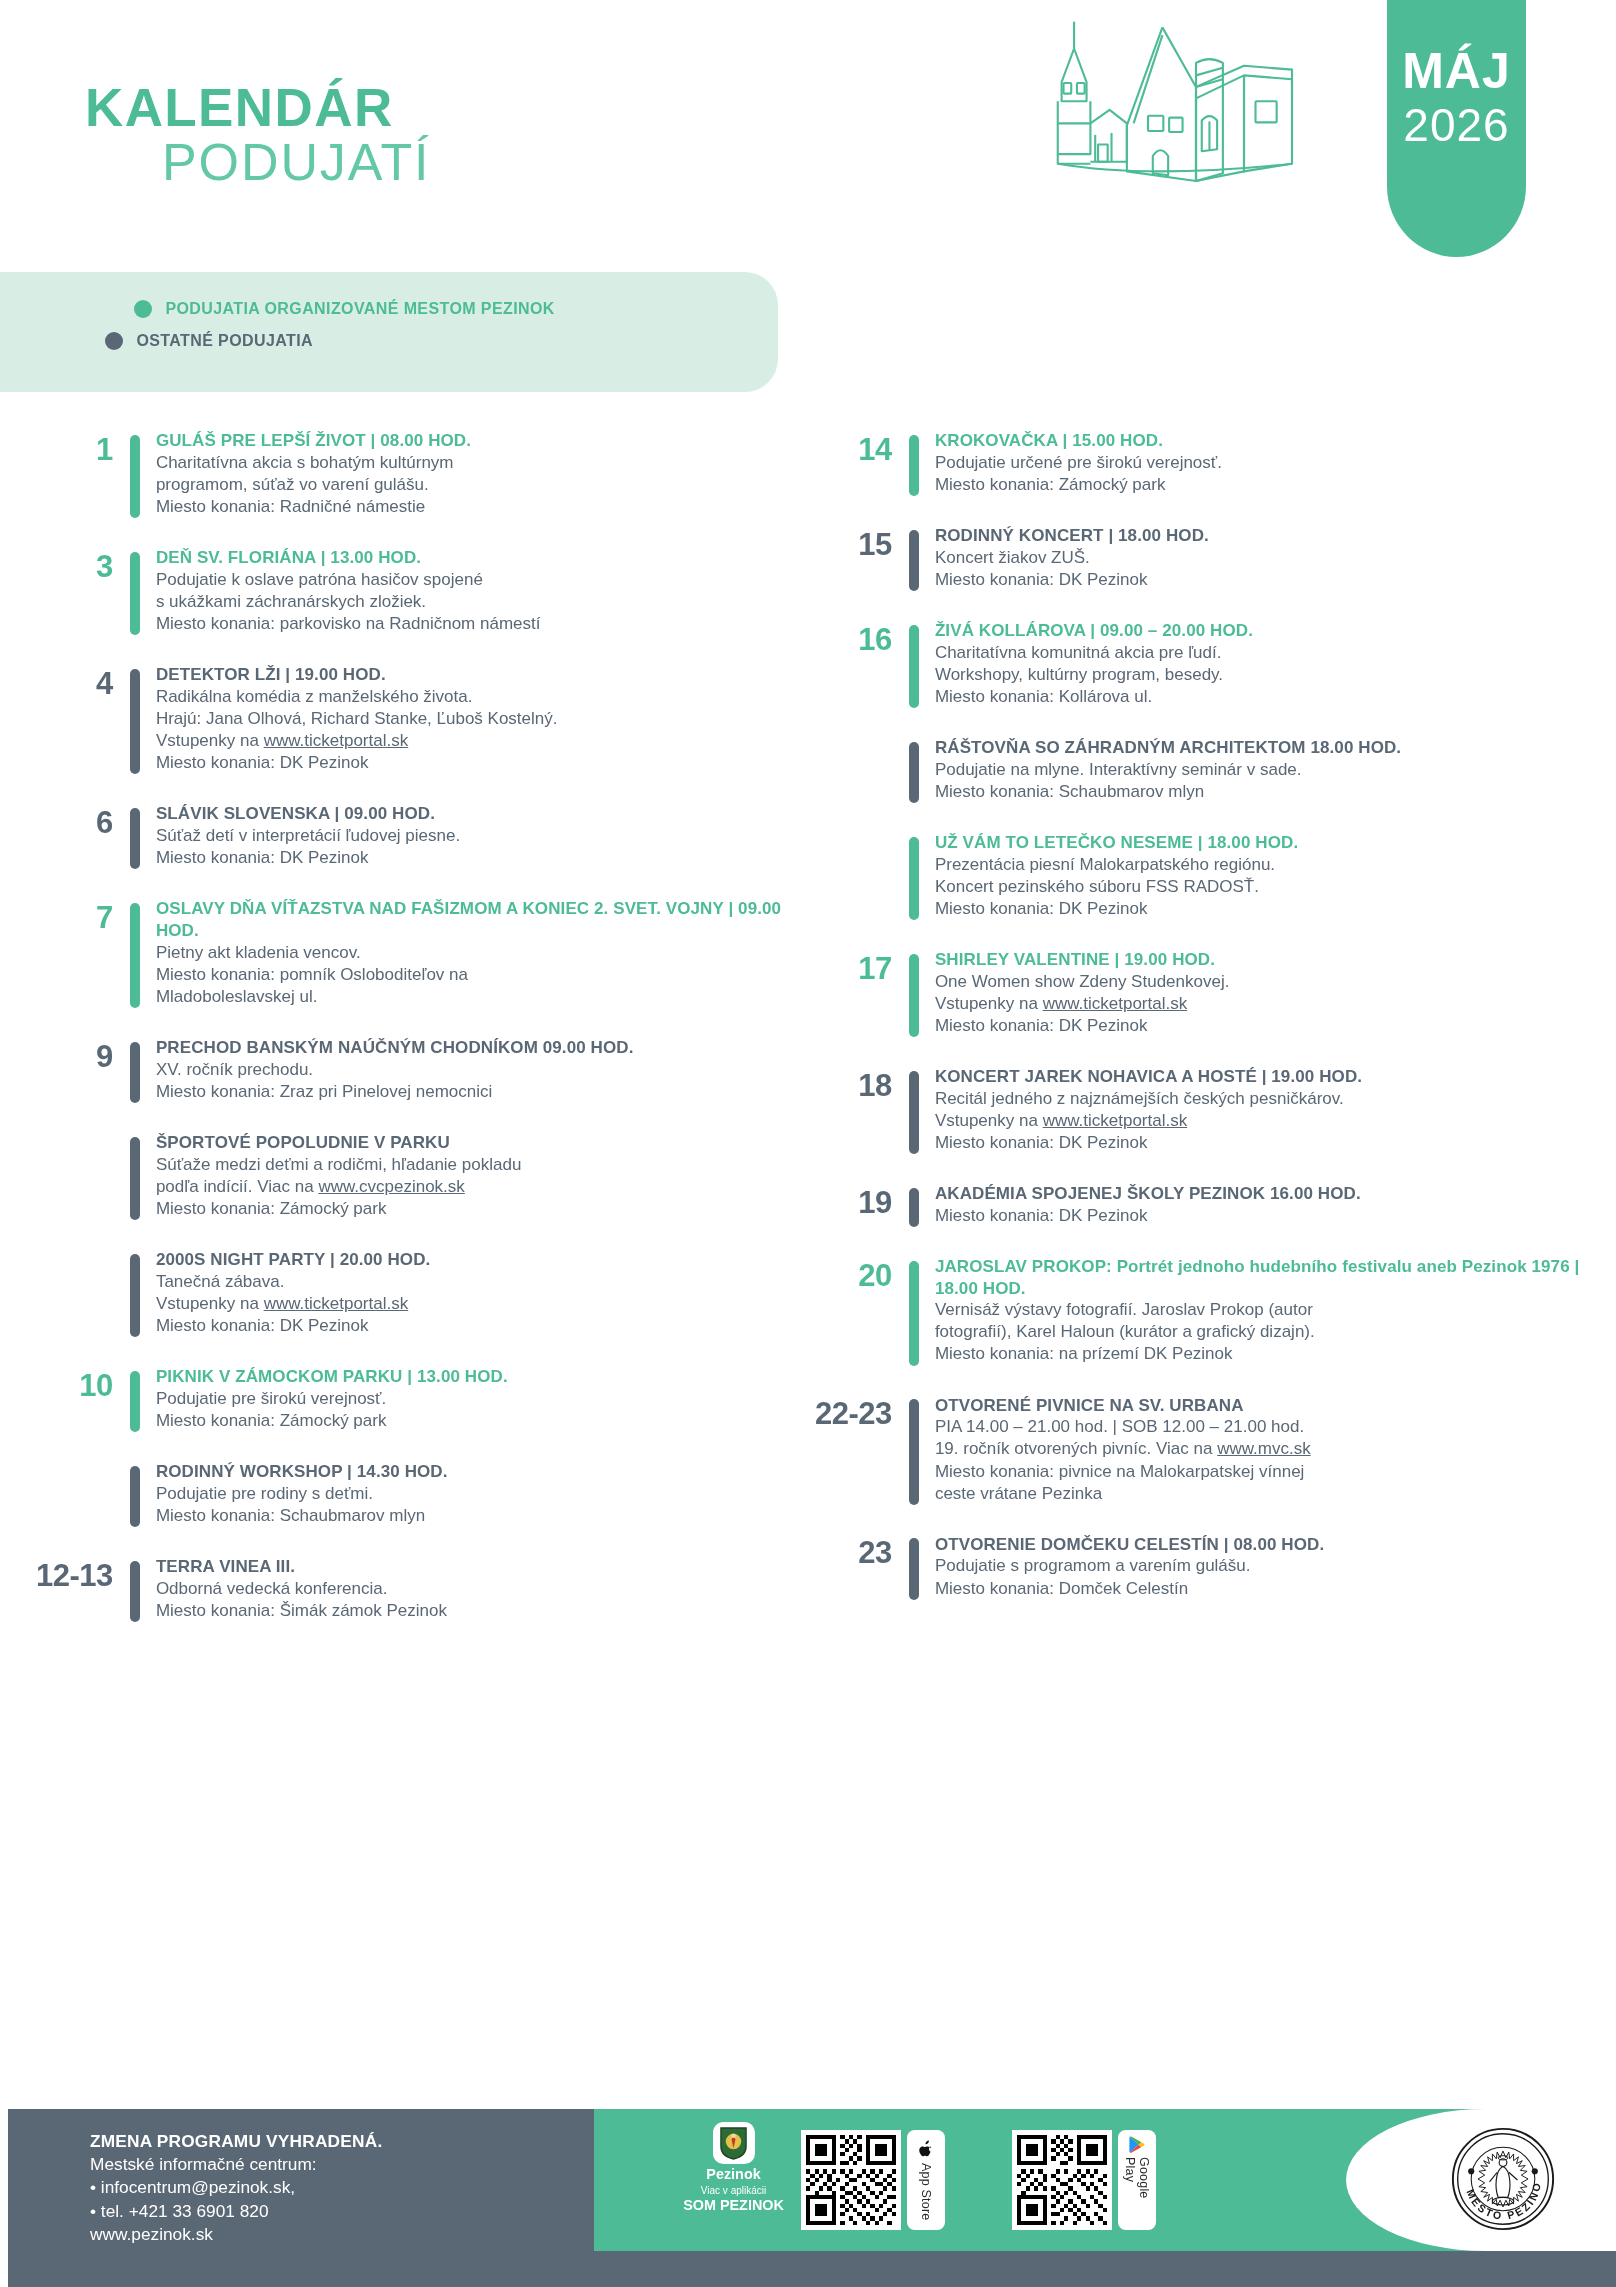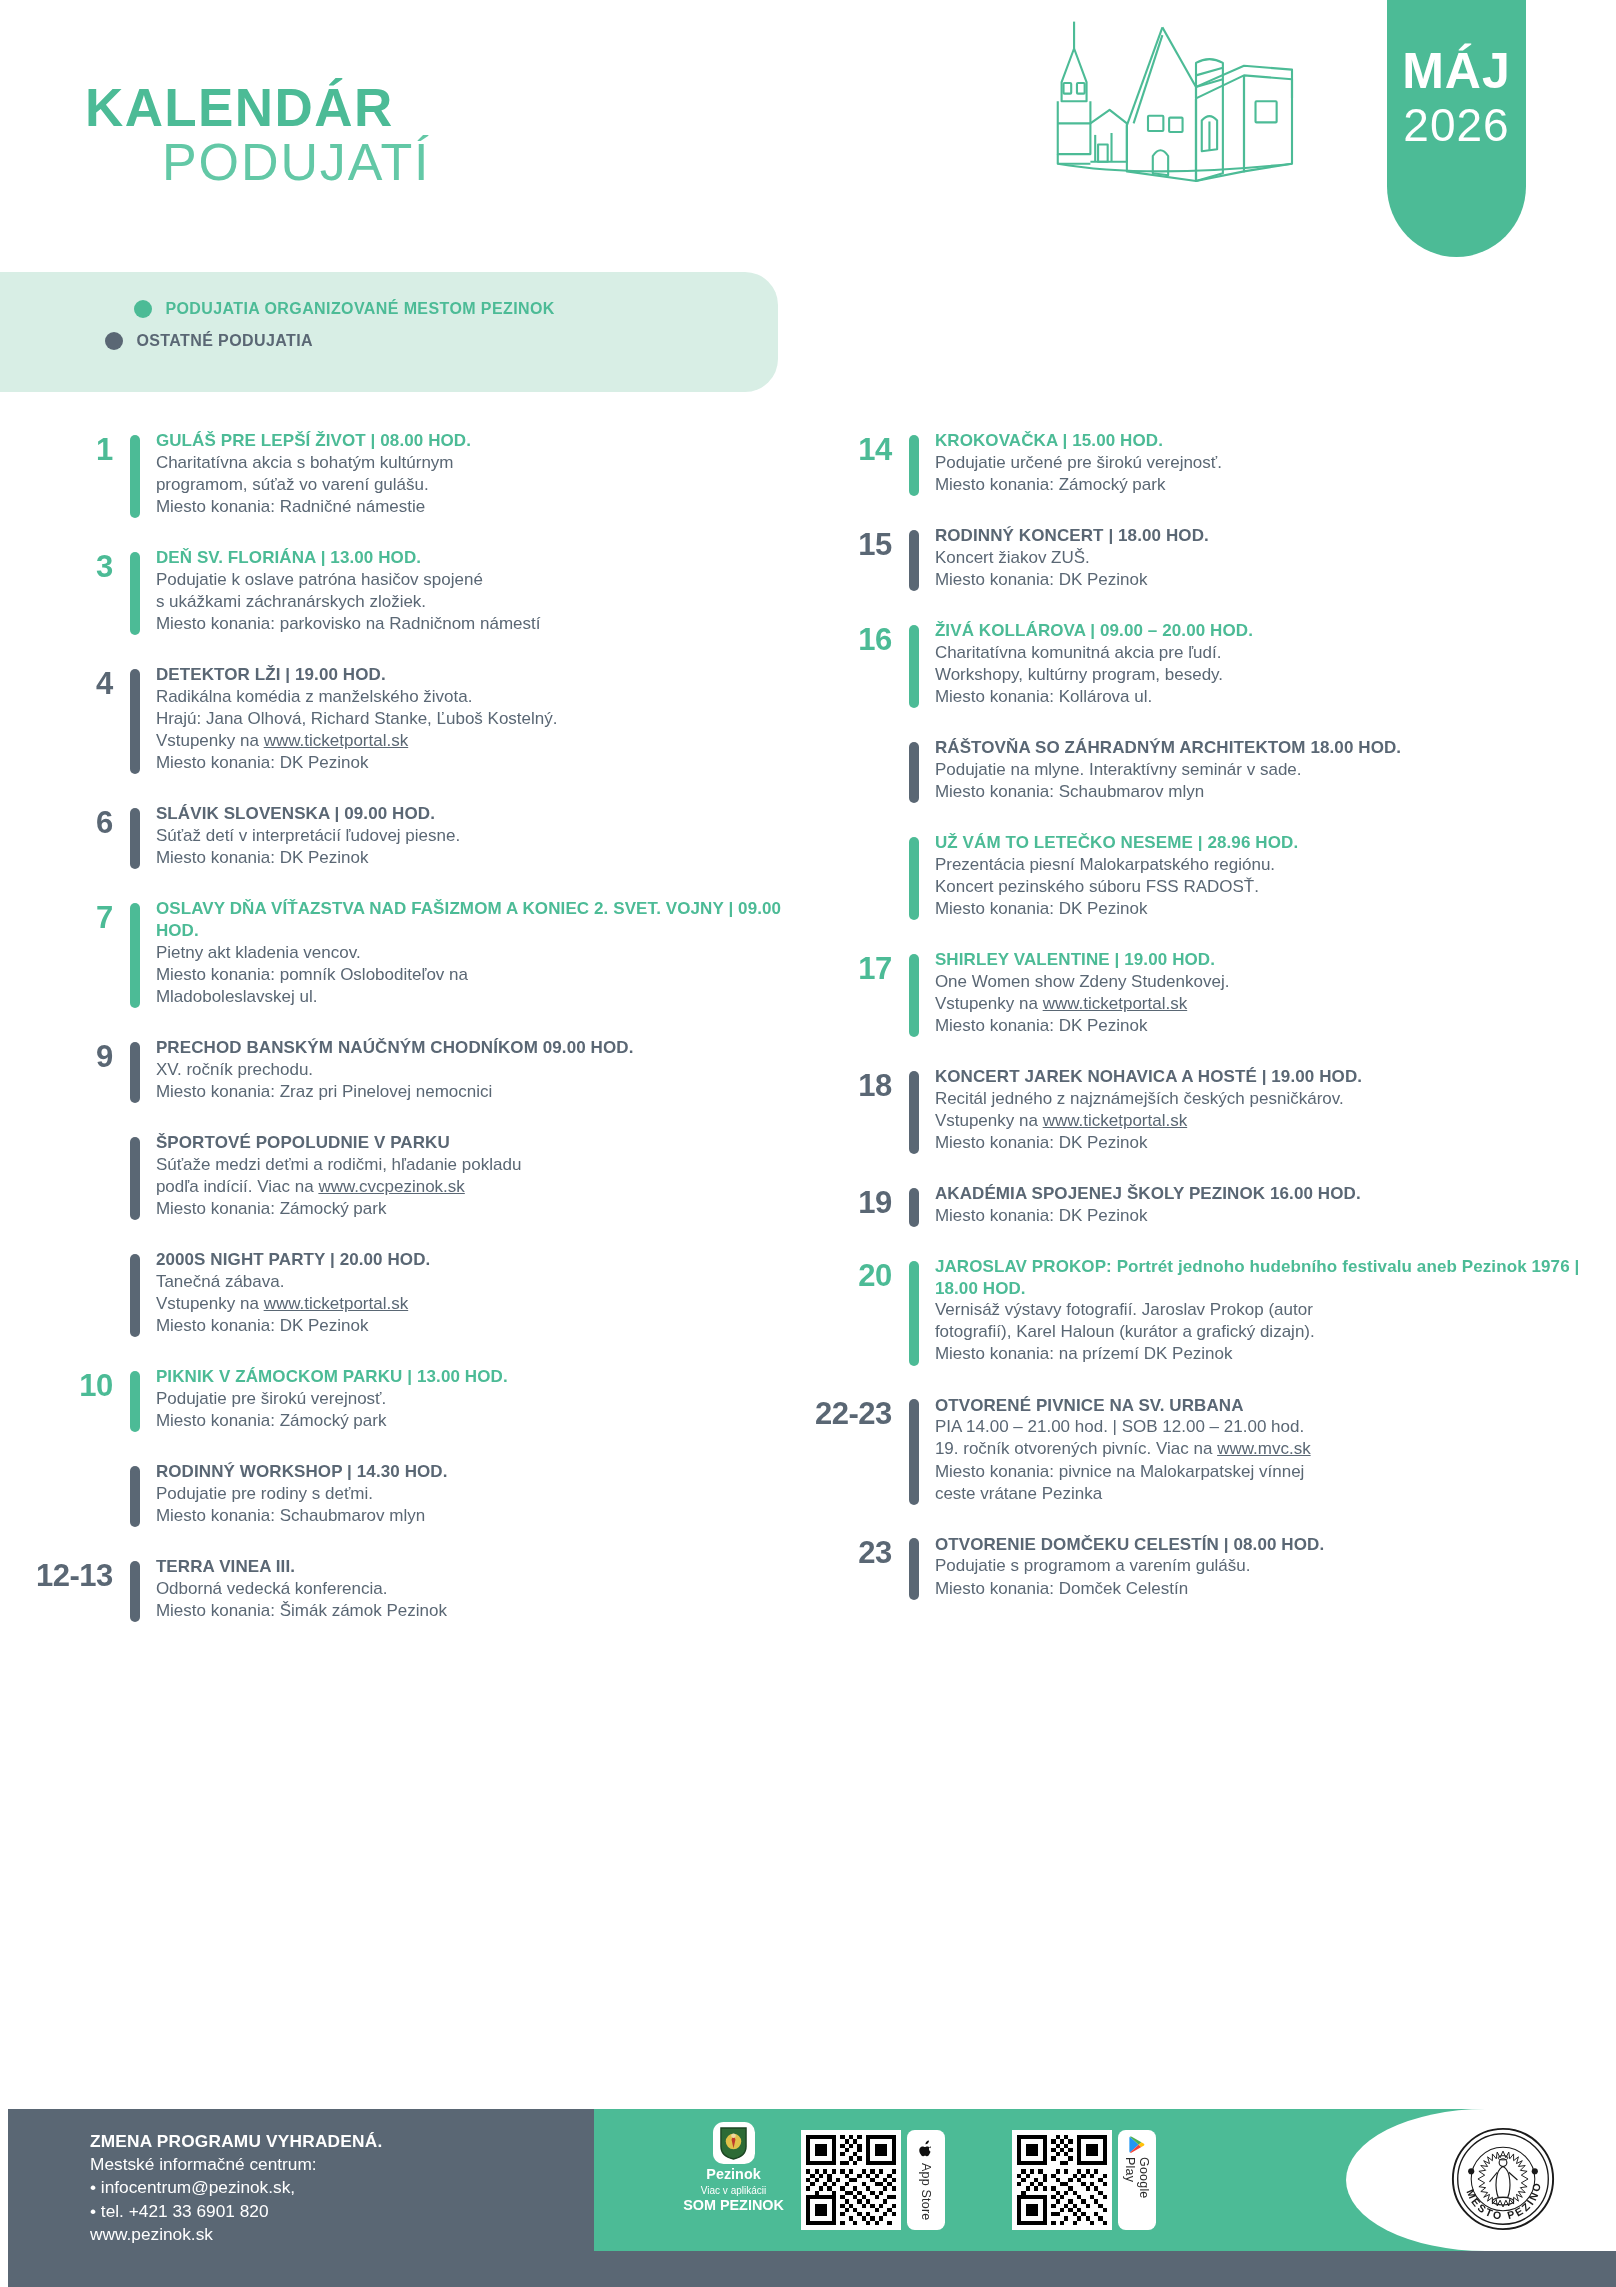--- a/index.html
+++ b/index.html
@@ -501,21 +501,21 @@
           <div class="event-body">
             <div class="event-title gray">RÁŠTOVŇA SO ZÁHRADNÝM ARCHITEKTOM 18.00 HOD.</div>
             <div class="event-line">Podujatie na mlyne. Interaktívny seminár v sade.</div>
             <div class="event-line">Miesto konania: Schaubmarov mlyn</div>
           </div>
         </div>
         <div class="event">
           <div class="event-day green"></div>
           <div class="event-bar green"></div>
           <div class="event-body">
-            <div class="event-title green">UŽ VÁM TO LETEČKO NESEME | 28.96 HOD.</div>
+            <div class="event-title green">UŽ VÁM TO LETEČKO NESEME | 18.00 HOD.</div>
             <div class="event-line">Prezentácia piesní Malokarpatského regiónu.</div>
             <div class="event-line">Koncert pezinského súboru FSS RADOSŤ.</div>
             <div class="event-line">Miesto konania: DK Pezinok</div>
           </div>
         </div>
         <div class="event">
           <div class="event-day green">17</div>
           <div class="event-bar green"></div>
           <div class="event-body">
             <div class="event-title green">SHIRLEY VALENTINE | 19.00 HOD.</div>

